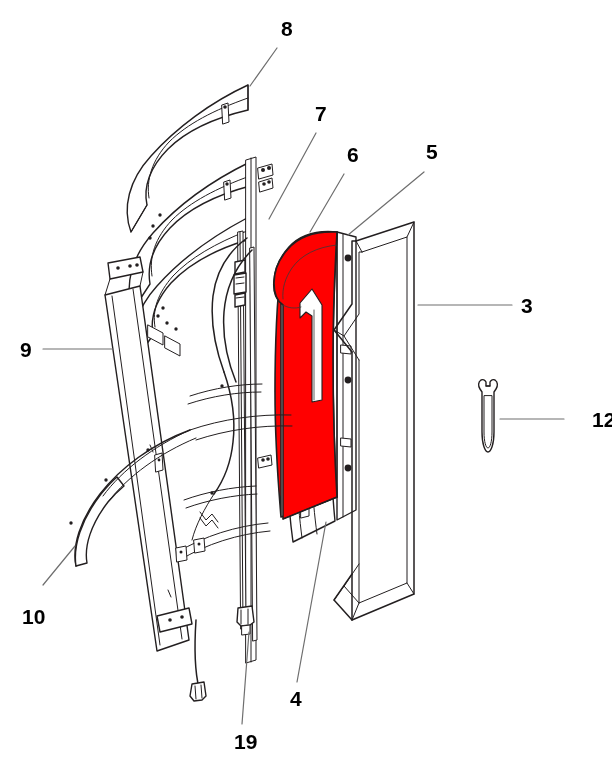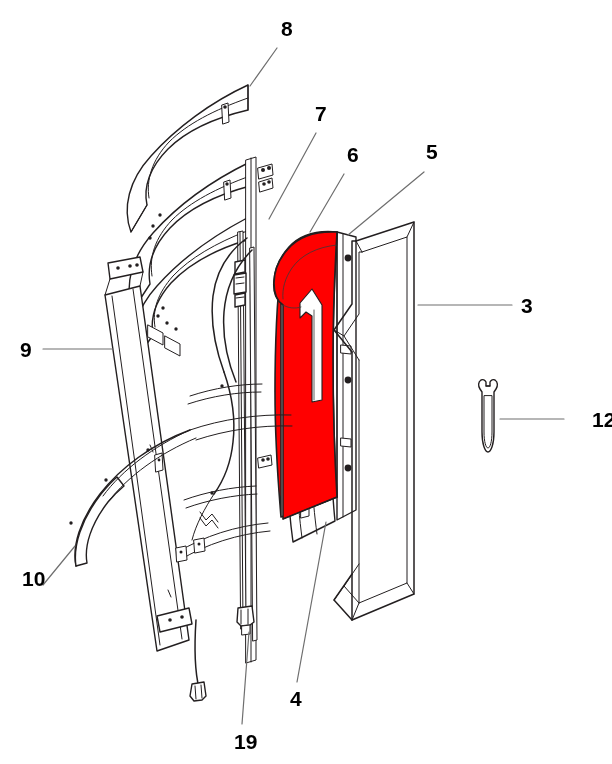--- a/index.html
+++ b/index.html
@@ -294,17 +294,17 @@
 
   </svg>
 
   <div class="callout-label" style="left:281px; top:18px;">8</div>
   <div class="callout-label" style="left:315px; top:103px;">7</div>
   <div class="callout-label" style="left:347px; top:144px;">6</div>
   <div class="callout-label" style="left:426px; top:141px;">5</div>
   <div class="callout-label" style="left:521px; top:295px;">3</div>
   <div class="callout-label" style="left:552px; top:409px;margin-left:40px;">12</div>
   <div class="callout-label" style="left:20px;  top:339px;">9</div>
-  <div class="callout-label" style="left:22px;  top:568px;">10</div>
+  <div class="callout-label" style="left:22px;  top:606px;">10</div>
   <div class="callout-label" style="left:234px; top:731px;">19</div>
   <div class="callout-label" style="left:290px; top:688px;">4</div>
 
 </div>
 
 </body></html>

